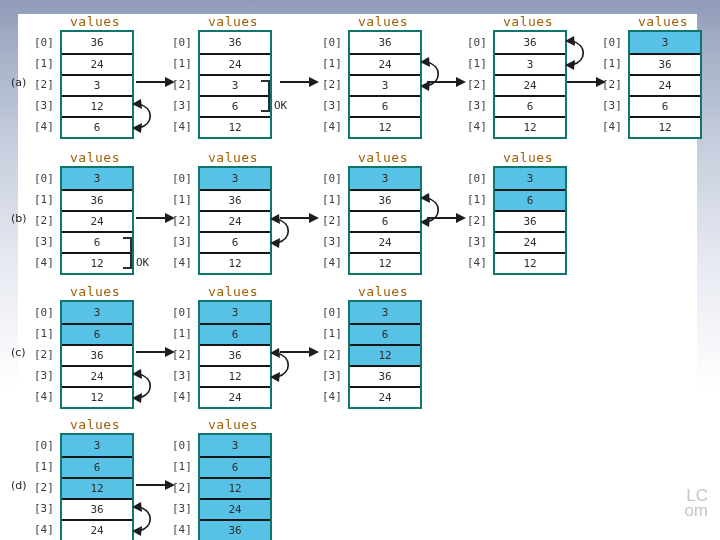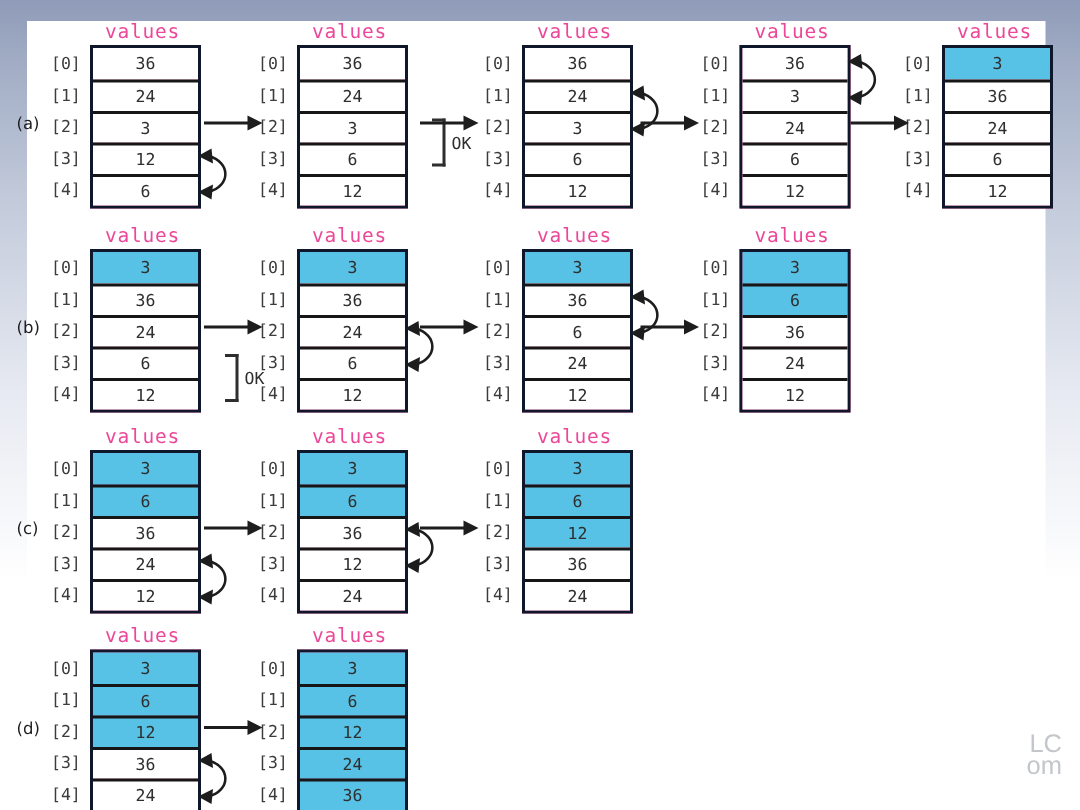--- a/index.html
+++ b/index.html
@@ -7,31 +7,31 @@
     position:relative;width:720px;height:540px;overflow:hidden;
     font-family:"DejaVu Sans Mono","Liberation Mono",monospace;
     background:linear-gradient(180deg,#8f9bb8 0%,#a2adc5 8%,#c3cbdb 25%,#e6e9f1 48%,#ffffff 72%,#ffffff 100%);
   }
   #panel{position:absolute;left:18px;top:14px;width:679px;height:526px;background:#ffffff}
   .pass-row{position:absolute;left:0;width:100%;height:128px}
   .pass-label{position:absolute;left:-7px;width:24px;font-family:"DejaVu Sans","Liberation Sans",sans-serif;
     font-size:11px;color:#1f1f1f}
   .unit{position:absolute;top:0;width:136px;height:126px}
   .values-header{position:absolute;left:26px;top:0;width:70px;text-align:center;
-    font-size:13px;color:#ec4899;letter-spacing:.5px}
+    font-size:13px;color:#a16207;letter-spacing:.5px}
   .idx-col{position:absolute;left:0;top:18px;width:24px}
   .idx{height:21px;line-height:21px;font-size:11px;color:#3c3c3c}
-  .box{position:absolute;left:26px;top:16px;width:70px;border:2px solid #0f172a;background:#ec4899}
+  .box{position:absolute;left:26px;top:16px;width:70px;border:2px solid #0f766e;background:#c2410c}
   .cell{height:21px;box-sizing:border-box;border-top:2px solid #161616;
     display:flex;align-items:center;justify-content:center;
     font-size:11px;color:#2f2f2f;background:#ffffff}
   .cell:first-child{border-top:none}
   .cell.hl{background:#58c2e6}
   .swap-icon{position:absolute;left:97px}
-  .ok-marker{position:absolute;left:116px;display:flex;align-items:center;height:34px}
+  .ok-marker{position:absolute;left:89px;display:flex;align-items:flex-end;height:34px}
   .ok-bracket{width:7px;height:28px;border:2px solid #2e2e2e;border-left:none}
   .ok-text{margin-left:4px;font-size:11px;color:#2e2e2e}
   .h-arrow{position:absolute;width:30px;height:2px;background:#1d1d1d}
   .h-arrow::after{content:"";position:absolute;right:-9px;top:-4px;width:0;height:0;
     border-left:10px solid #1d1d1d;border-top:5px solid transparent;border-bottom:5px solid transparent}
   #watermark{position:absolute;right:12px;bottom:22px;text-align:right;
     font-family:"Liberation Sans","DejaVu Sans",sans-serif;font-size:17px;line-height:15px;color:#c3c6ca}
 </style>
 </head>
 <body>

